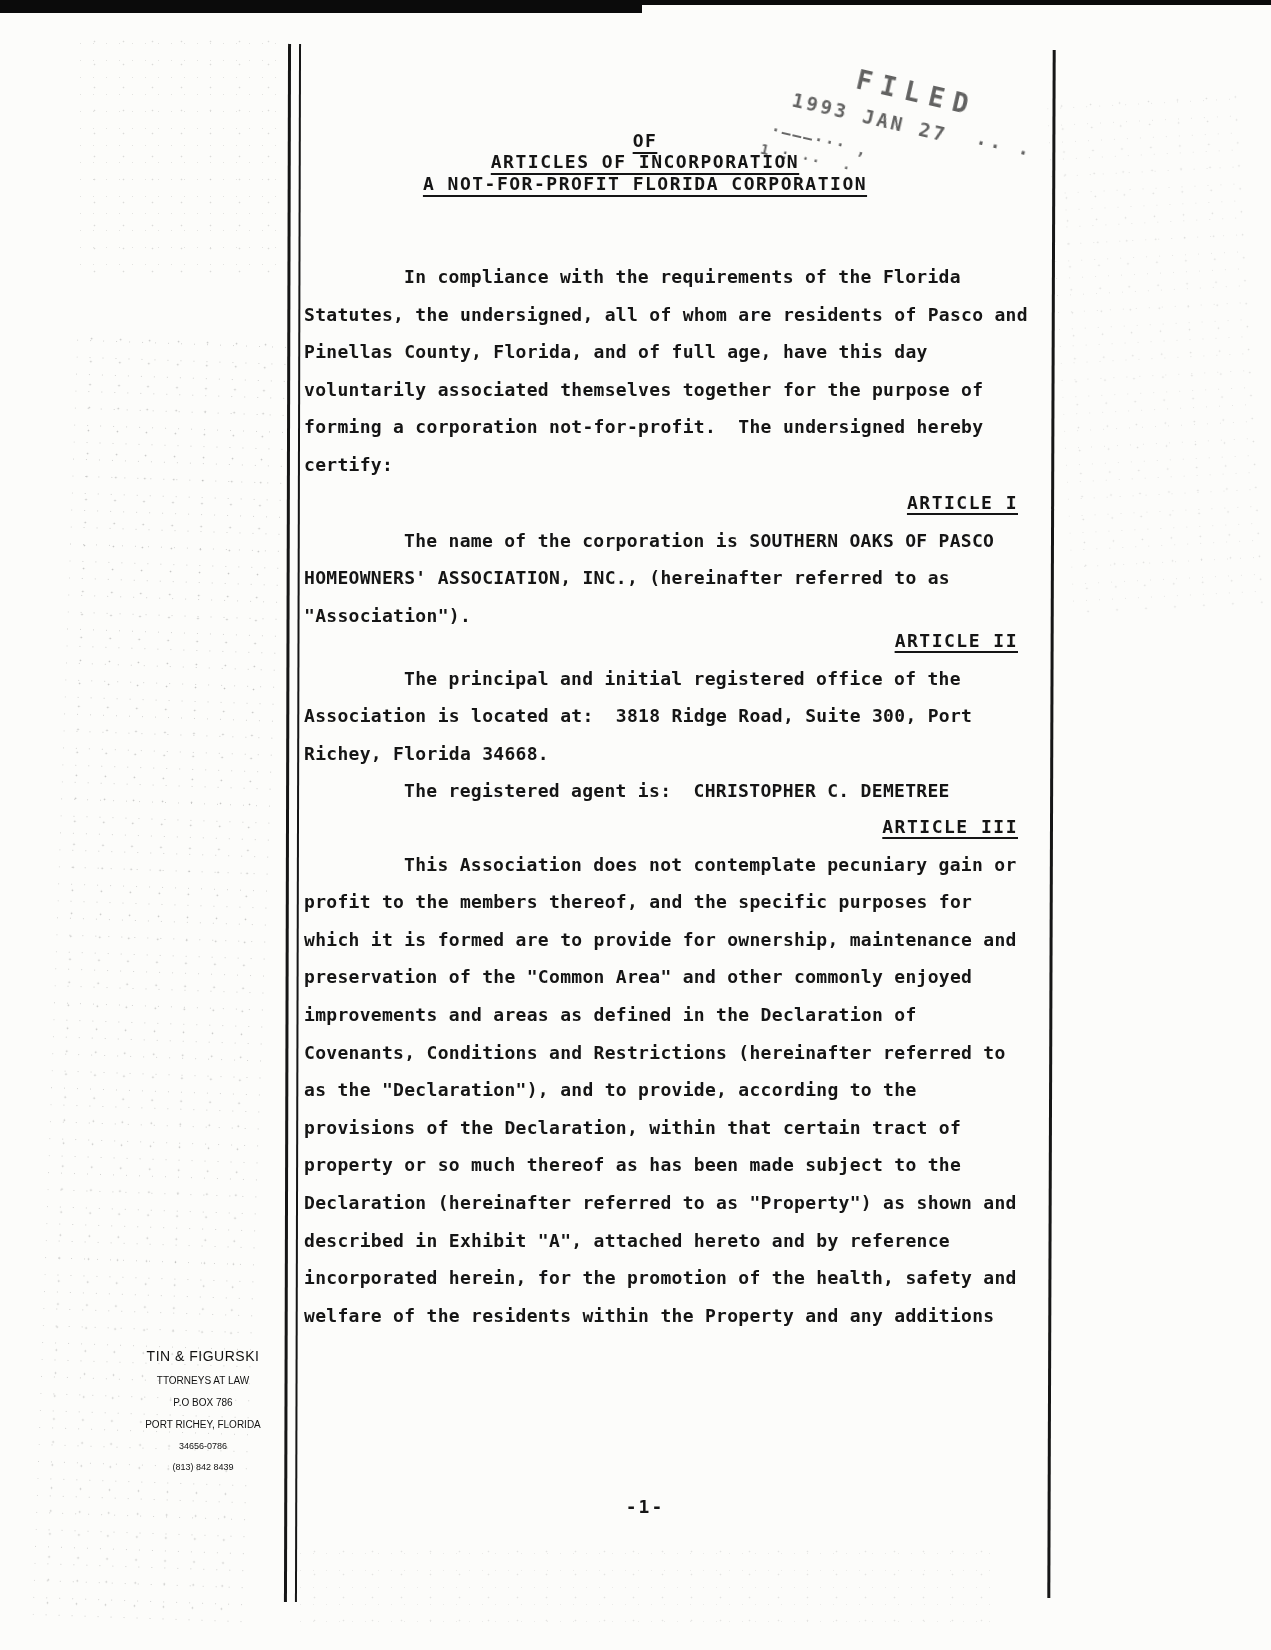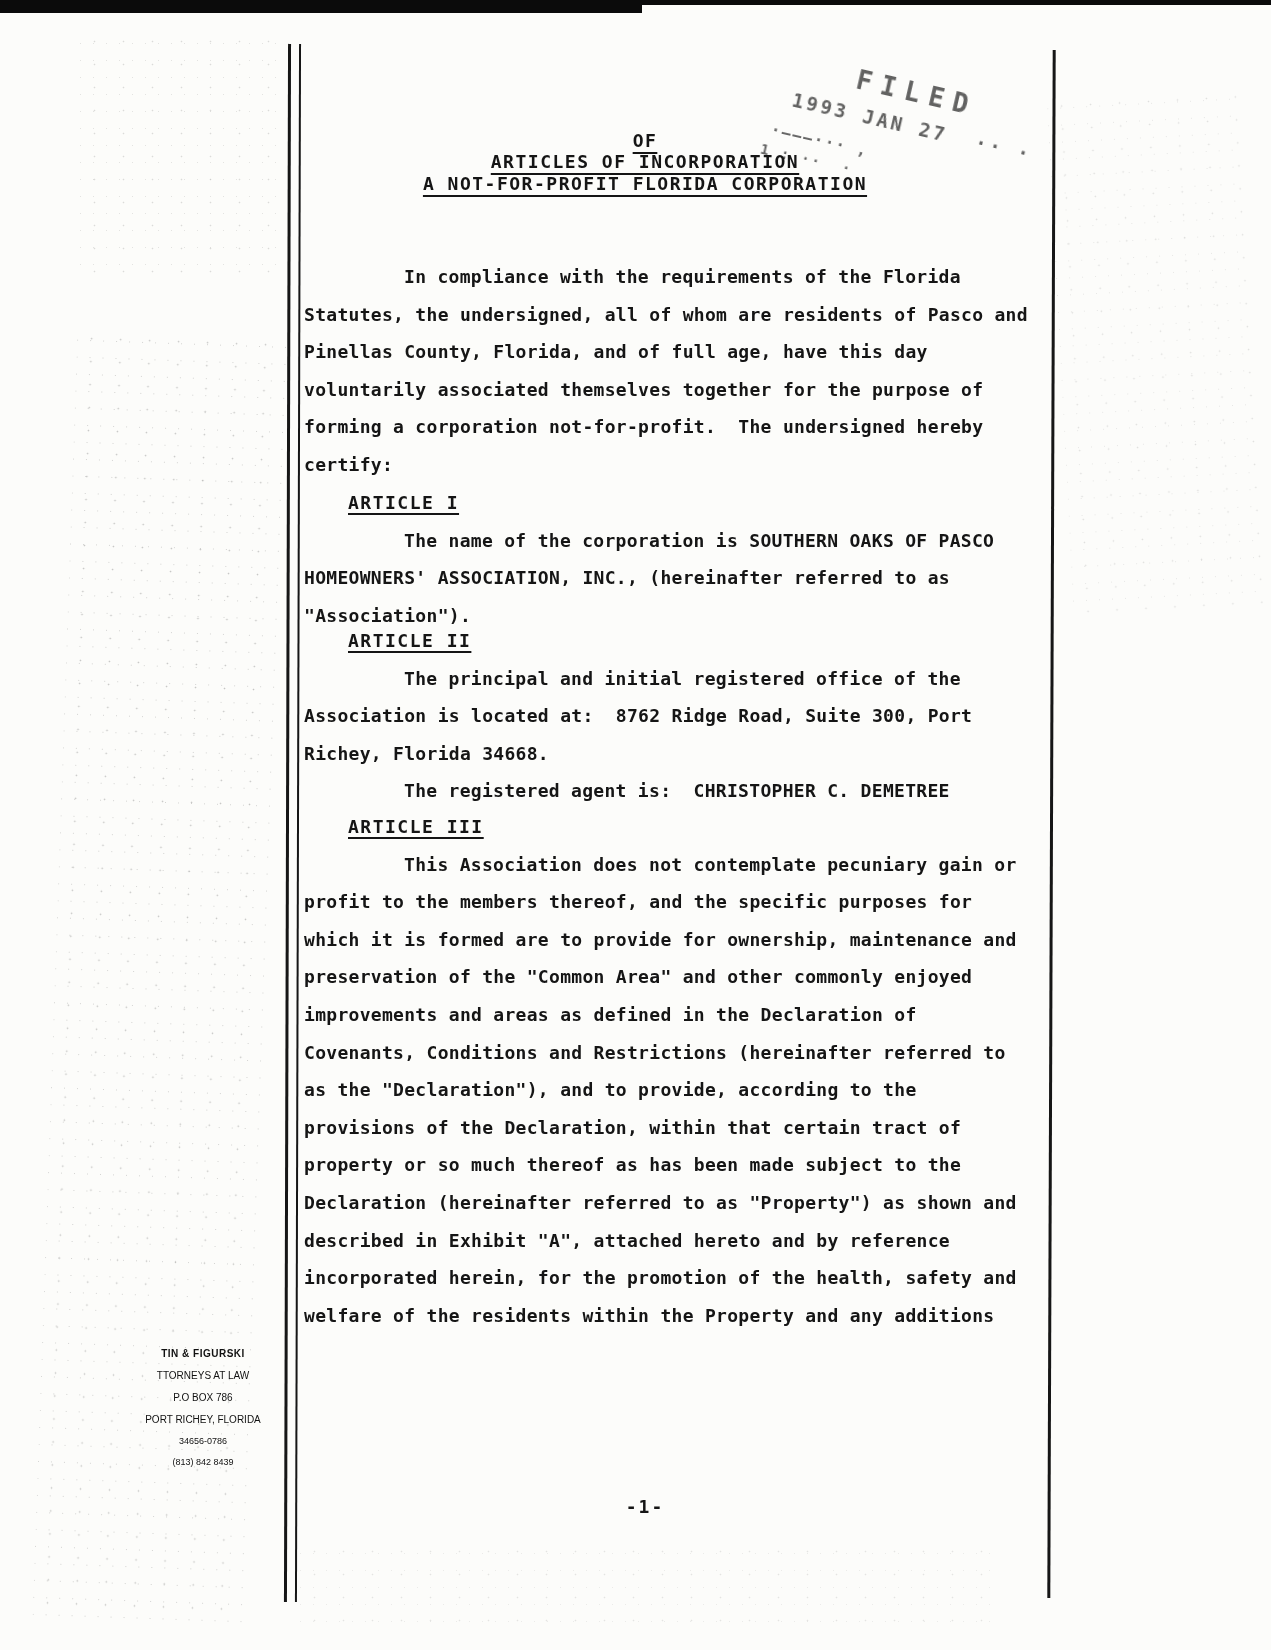--- a/index.html
+++ b/index.html
@@ -51,21 +51,21 @@
 
   .body-text { font-size:18px; font-weight:bold; letter-spacing:.3px; }
   .body-text .line { white-space:pre; height:37.6px; line-height:37.6px; }
   .indent { padding-left:100px; }
   .sect { position:absolute; left:16px; width:100%; }
   .intro    { top:258px; }
   .article1 { top:484px; }
   .article2 { top:622px; }
   .article3 { top:808px; }
   .art-heading {
-    text-align:left; height:37.6px; line-height:37.6px; white-space:pre;padding-left:44px;
+    text-align:right; height:37.6px; line-height:37.6px; white-space:pre;padding-left:44px;
   }
   .art-heading span {
     text-decoration:underline; text-underline-offset:4px; text-decoration-thickness:2px;
     letter-spacing:1.5px;
   }
 
   
   .stamp {
     position:absolute; left:788px; top:76px; width:230px;
     transform:rotate(13deg);
@@ -75,21 +75,21 @@
   .stamp-filed { font-size:26px; letter-spacing:9px; margin-left:58px; }
   .stamp-date  { font-size:19px; letter-spacing:3px; margin-top:8px; margin-left:0; white-space:pre; }
   .stamp-l3    { font-size:15px; letter-spacing:2px; margin-top:14px; margin-left:-14px; white-space:pre; }
   .stamp-l4    { font-size:14px; letter-spacing:2px; margin-top:4px;  margin-left:-20px; white-space:pre; }
 
   
   .law-firm {
     position:absolute; left:128px; top:1348px; width:150px; text-align:center;
     font-family:"Liberation Sans","DejaVu Sans",sans-serif; color:#111;
   }
-  .law-name { font-size:10px; font-weight:bold; letter-spacing:.5px; white-space:nowrap; }
+  .law-name { font-size:14px; font-weight:normal; letter-spacing:.5px; white-space:nowrap; }
   .law-line { font-size:10px; font-weight:normal; margin-top:11px; white-space:nowrap; }
   .law-sm   { font-size:9px; }
 
   .page-number {
     position:absolute; left:0; top:1496px; width:100%; text-align:center;
     font-size:18px; font-weight:bold; letter-spacing:2px; white-space:pre;
   }
 </style>
 </head>
 <body>
@@ -133,21 +133,21 @@
     <div class="sect article1 body-text">
       <div class="art-heading"><span>ARTICLE I</span></div>
       <div class="line indent">The name of the corporation is SOUTHERN OAKS OF PASCO</div>
       <div class="line">HOMEOWNERS' ASSOCIATION, INC., (hereinafter referred to as</div>
       <div class="line">"Association").</div>
     </div>
 
     <div class="sect article2 body-text">
       <div class="art-heading"><span>ARTICLE II</span></div>
       <div class="line indent">The principal and initial registered office of the</div>
-      <div class="line">Association is located at:  8762 Ridge Road, Suite 300, Port</div>
+      <div class="line">Association is located at:  3818 Ridge Road, Suite 300, Port</div>
       <div class="line">Richey, Florida 34668.</div>
       <div class="line indent">The registered agent is:  CHRISTOPHER C. DEMETREE</div>
     </div>
 
     <div class="sect article3 body-text">
       <div class="art-heading"><span>ARTICLE III</span></div>
       <div class="line indent">This Association does not contemplate pecuniary gain or</div>
       <div class="line">profit to the members thereof, and the specific purposes for</div>
       <div class="line">which it is formed are to provide for ownership, maintenance and</div>
       <div class="line">preservation of the "Common Area" and other commonly enjoyed</div>

